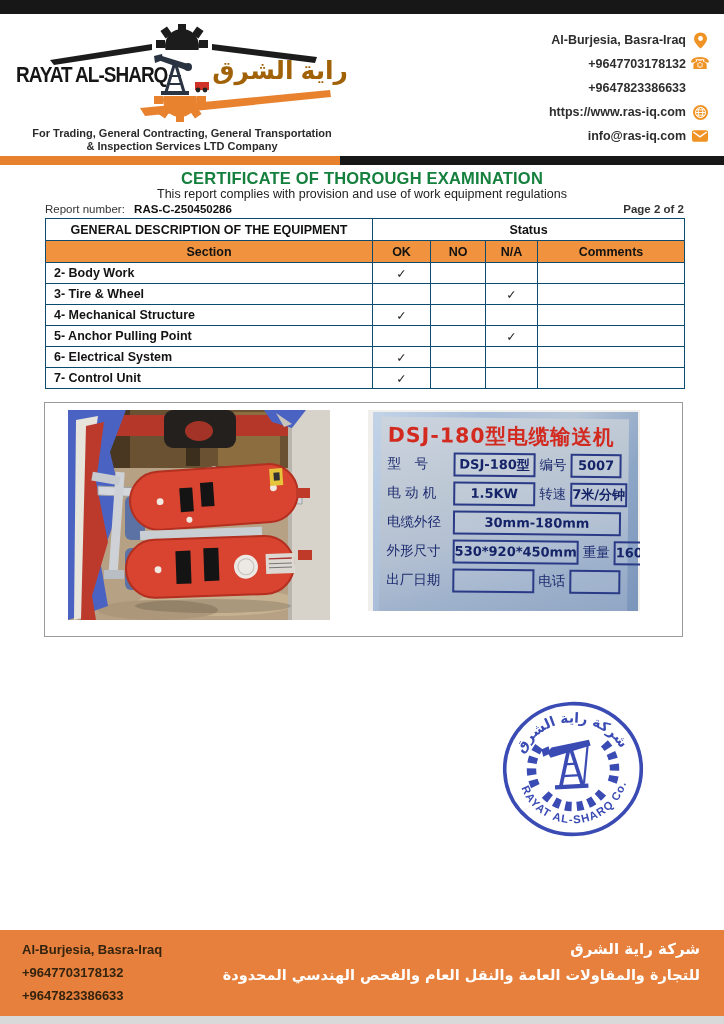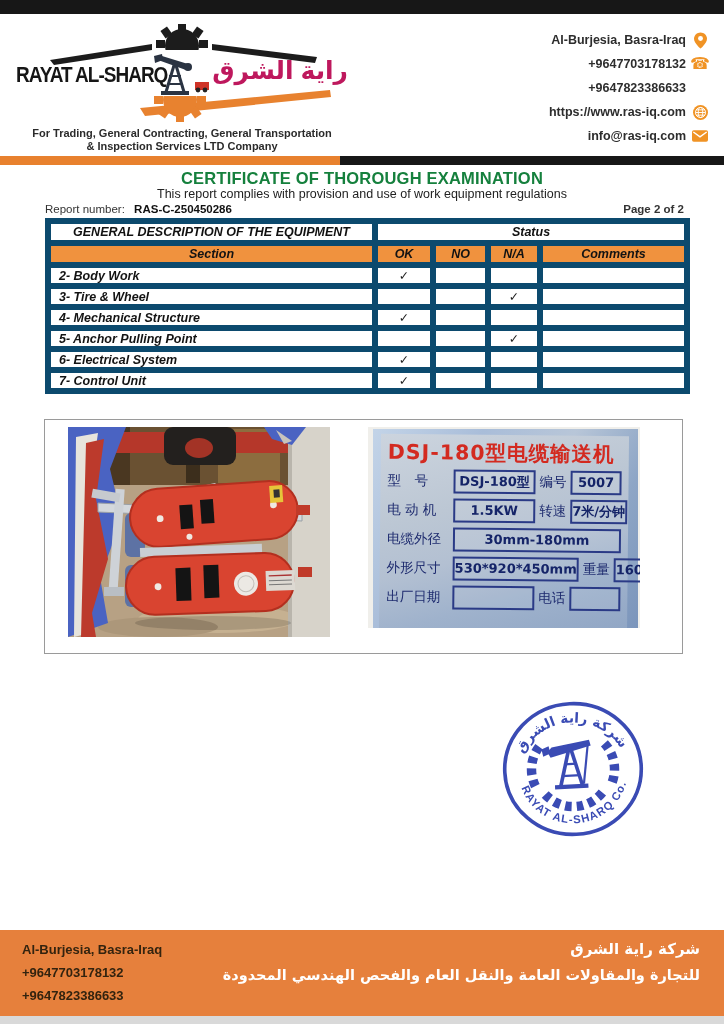--- a/index.html
+++ b/index.html
@@ -8,21 +8,21 @@
   .page { position:relative; width:724px; height:1024px; background:#fff; overflow:hidden; }
 
   
   .topbar { position:absolute; top:0; left:0; width:724px; height:14px; background:#171717; }
 
   
   .header { position:absolute; top:14px; left:0; width:724px; height:142px; }
   .logo-block { position:absolute; left:12px; top:10px; width:340px; height:132px; }
   .logo-emblem-wrap { position:absolute; left:0; top:0; width:340px; height:100px; }
   .company-en { position:absolute; left:4px; top:40px; width:132px; font-size:19px; font-weight:bold; letter-spacing:-1px; color:#161616; white-space:nowrap; transform:scaleY(1.15); }
-  .company-ar { position:absolute; left:208px; top:32px; width:128px; font-size:25px; font-weight:bold; color:#be185d; direction:rtl; text-align:left; white-space:nowrap; }
+  .company-ar { position:absolute; left:208px; top:32px; width:128px; font-size:25px; font-weight:bold; color:#a16207; direction:rtl; text-align:left; white-space:nowrap; }
   .tagline { position:absolute; left:0; top:103px; width:340px; text-align:center; font-size:11px; font-weight:bold; color:#2b2b2b; line-height:13px; }
 
   .contact-block { position:absolute; right:16px; top:14px; width:230px; }
   .contact-line { display:flex; justify-content:flex-end; align-items:center; gap:6px; height:24px; font-size:12.5px; font-weight:bold; color:#2d2d2d; }
   .contact-line .ico { width:16px; display:inline-flex; justify-content:center; }
   .contact-line.no-icon { padding-right:22px; }
 
   
   .divider { position:absolute; top:156px; left:0; width:724px; height:9px; }
   .divider .orange-part { position:absolute; left:0; top:0; width:340px; height:9px; background:#e8812e; }
@@ -31,30 +31,30 @@
   
   .doc-title { position:absolute; top:169px; left:0; width:724px; text-align:center; font-size:16.5px; font-weight:bold; letter-spacing:0.2px; color:#15803d; }
   .doc-subtitle { position:absolute; top:187px; left:0; width:724px; text-align:center; font-size:12.5px; color:#222; }
   .report-line { position:absolute; top:203px; left:45px; width:639px; height:14px; font-size:11.5px; }
   .report-label { color:#333; }
   .report-number { font-weight:bold; color:#111; margin-left:6px; }
   .page-number { position:absolute; right:0; top:0; font-size:11.5px; color:#333;font-weight:bold; }
 
   
   table.inspection { position:absolute; top:218px; left:45px; width:639px; border-collapse:collapse; table-layout:fixed; }
-  table.inspection td, table.inspection th { border:6px solid #0c4a6e; font-size:12.5px; overflow:hidden;font-style:italic; }
+  table.inspection td, table.inspection th { border:1px solid #0c4a6e; font-size:12.5px; overflow:hidden; }
   tr.group-row td { height:22px; text-align:center; font-weight:bold; color:#111; background:#fff; }
   tr.cols-row td { height:22px; text-align:center; font-weight:bold; color:#131313; background:#f0923e; }
   tr.data-row td { height:21px; background:#fff; }
   td.sec-cell { font-weight:bold; padding-left:8px; color:#131313; }
   td.chk-cell { text-align:center; font-size:14px; color:#222; }
   td.com-cell {}
 
   
-  .photos-box { position:absolute; top:419px; left:44px; width:639px; height:235px; border:1px solid #9a9a9a; background:#fff; }
+  .photos-box { position:absolute; top:402px; left:44px; width:639px; height:235px; border:1px solid #9a9a9a; background:#fff; }
   .photo-left { position:absolute; left:23px; top:7px; width:262px; height:210px; overflow:hidden; }
   .photo-right { position:absolute; left:323px; top:7px; width:272px; height:201px; overflow:hidden; background:#f0efeb; }
 
   
   .np-bg { position:absolute; left:5px; top:2px; right:2px; bottom:0; background:linear-gradient(118deg,#c3d4e8 0%,#a9bdd9 30%,#b8c6d8 55%,#8ea6c6 78%,#7b95bb 100%); }
   .np-plate { position:absolute; left:12px; top:8px; width:248px; height:200px; transform:rotate(0.6deg);
               background:linear-gradient(165deg,#ccd4de 0%,#bcc7d4 35%,#b3c0d2 55%,#9fb2cc 75%,#8fa5c4 100%); padding:4px 7px 0 7px; }
   .np-title { font-size:20.5px; font-weight:bold; color:#d32a20; letter-spacing:1px; white-space:nowrap; font-family:"DejaVu Sans","Liberation Sans",sans-serif; }
   .np-row { display:flex; align-items:center; height:29px; gap:4px; font-family:"DejaVu Sans","Liberation Sans",sans-serif; }
   .np-label { font-size:13.5px; font-weight:normal; color:#1d2a6e; white-space:nowrap; flex:0 0 auto; }

